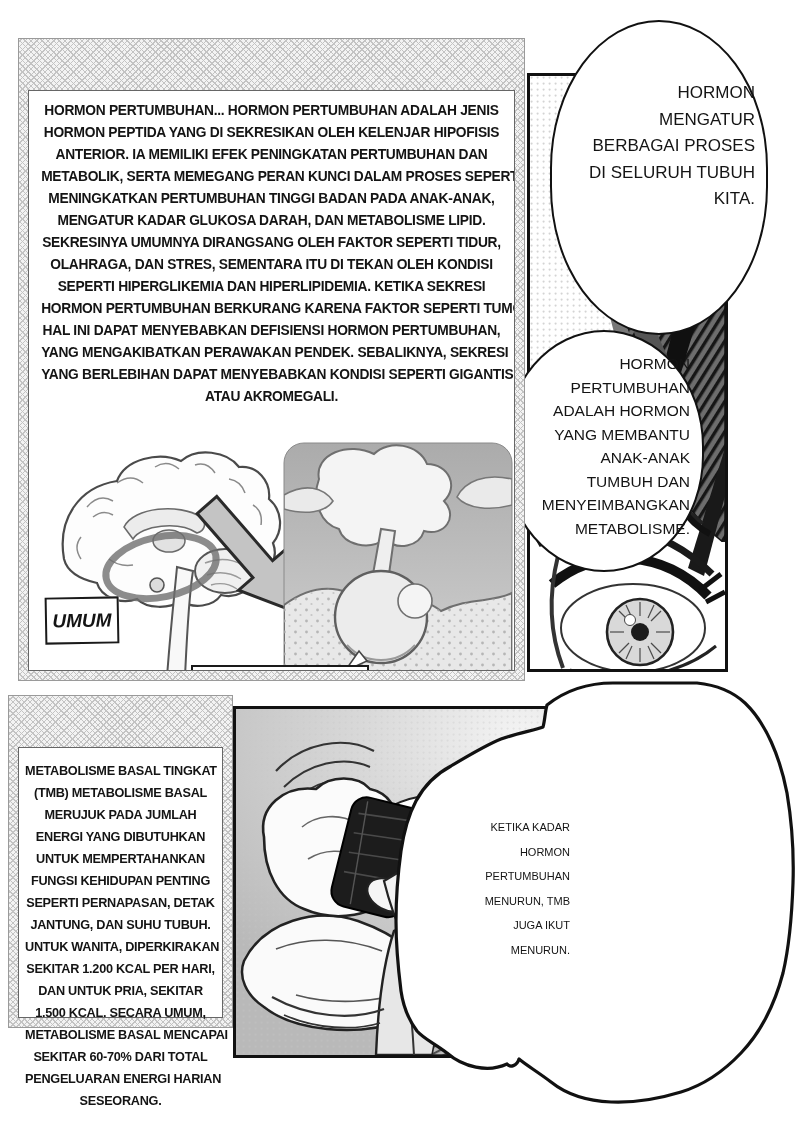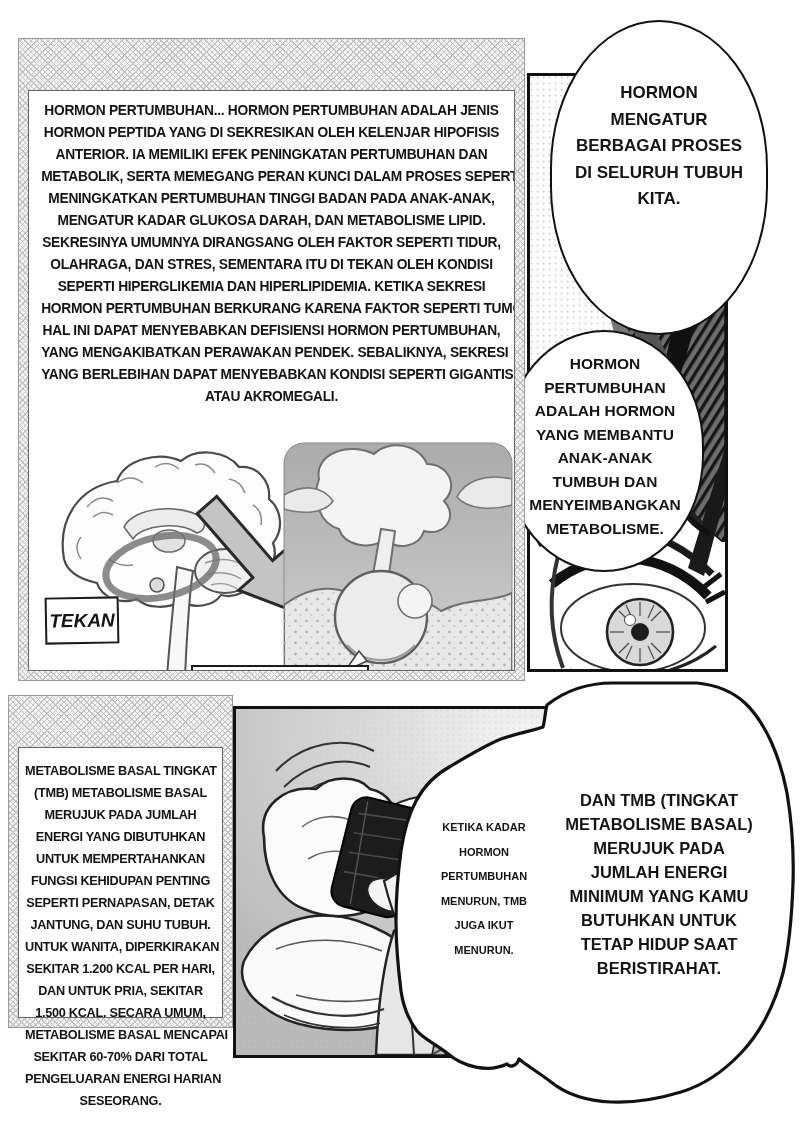--- a/index.html
+++ b/index.html
@@ -14,21 +14,21 @@
       repeating-linear-gradient(45deg,#c3c3c3 0 1px,rgba(0,0,0,0) 1px 4px),
       repeating-linear-gradient(-45deg,#c3c3c3 0 1px,rgba(0,0,0,0) 1px 4px),
       #f3f3f3;
     box-sizing:border-box;
   }
   .hatch-inner{position:absolute;left:9px;top:9px;right:9px;bottom:9px;
     background:#fff;border:1.5px solid #666;box-sizing:border-box;margin-top:42px;}
   .ink-frame{border:3px solid #111;box-sizing:border-box;background:#fff;}
   .para{font-weight:700;text-align:center;transform-origin:50% 0;}
   .bubble{background:#fff;border:2.6px solid #111;box-sizing:border-box;}
-  .bubble-text{font-weight:700;text-align:center;z-index:6;}
+  .bubble-text{font-weight:400;text-align:right;z-index:6;}
   .label-box{background:#fff;border:2px solid #1a1a1a;box-sizing:border-box;
     display:flex;align-items:center;justify-content:center;
     font-style:italic;font-weight:700;text-align:center;}
   svg{display:block;}
 </style>
 </head>
 <body>
 
 <div id="page">
 
@@ -231,21 +231,21 @@
             <path d="M255 196 C290 170 322 178 340 200 C352 186 392 186 412 202 C440 188 464 194 483 184 L483 300 L255 300 Z" fill="url(#spk)" opacity="0.8"></path>
             <circle cx="352" cy="208" r="46" fill="#ececec" stroke="#5f5f5f" stroke-width="2.4"></circle>
             <path d="M318 236 A46 46 0 0 0 386 236" fill="none" stroke="#9a9a9a" stroke-width="2"></path>
             <circle cx="386" cy="192" r="17" fill="#f4f4f4" stroke="#6f6f6f" stroke-width="1.6"></circle>
             <polygon points="316,262 330,242 338,252" fill="#fff" stroke="#444" stroke-width="1.6"></polygon>
           </g>
         </g>
       </svg>
 
       <div class="abs label-box" style="left:16px;top:506px;width:74px;height:47px;font-size:19px;transform:rotate(-1deg);">
-        <span>TEKAN</span>
+        <span>UMUM</span>
       </div>
       <div class="abs label-box lines" style="left:162px;top:574px;width:178px;height:42px;font-size:14.5px;line-height:18px;">
         <span class="lines">KELENJAR HIPOFISIS
 ANTERIOR</span>
       </div>
     </div>
   </div>
 
   <div class="abs bubble" style="left:550px;top:20px;width:218px;height:315px;z-index:3;border-radius:50%/47%;"></div>
   <div class="abs bubble-text lines" style="left:563px;top:80px;width:192px;font-size:17px;line-height:26.5px;">HORMON
@@ -266,22 +266,14 @@
 
   <svg class="abs" style="left:370px;top:675px;z-index:3;" width="430" height="440" viewBox="0 0 430 440">
     <path d="M 177 30 C 196 15 218 8 243 8 L 327 8 C 347 10 362 16 375 28 C 396 48 410 82 417 118 C 422 148 424 178 423 208 C 422 238 420 268 413 298 C 404 332 390 358 371 378 C 354 396 334 410 311 417 C 288 424 264 428 241 427 C 218 426 196 419 181 407 C 168 397 156 390 149 384 C 147 391 140 393 137 389 C 118 398 93 392 77 378 C 64 368 54 364 47 356 C 38 344 33 330 31 316 C 28 292 26 270 26 246 C 26 222 28 198 31 176 C 34 156 39 139 46 126 C 54 111 66 99 81 91 C 96 82 116 70 131 64 C 148 58 166 55 173 52 C 175 45 175 37 177 30 Z" fill="#ffffff" stroke="#111" stroke-width="3.2" stroke-linejoin="round"></path>
   </svg>
   <div class="abs bubble-text lines" style="left:398px;top:815px;width:172px;font-size:11px;line-height:24.5px;">KETIKA KADAR
 HORMON
 PERTUMBUHAN
 MENURUN, TMB
 JUGA IKUT
 MENURUN.</div>
-  <div class="abs bubble-text lines" style="left:553px;top:788px;width:212px;font-size:16.5px;line-height:24px;">DAN TMB (TINGKAT
-METABOLISME BASAL)
-MERUJUK PADA
-JUMLAH ENERGI
-MINIMUM YANG KAMU
-BUTUHKAN UNTUK
-TETAP HIDUP SAAT
-BERISTIRAHAT.</div>
 
 </div>
 
 </body></html>

